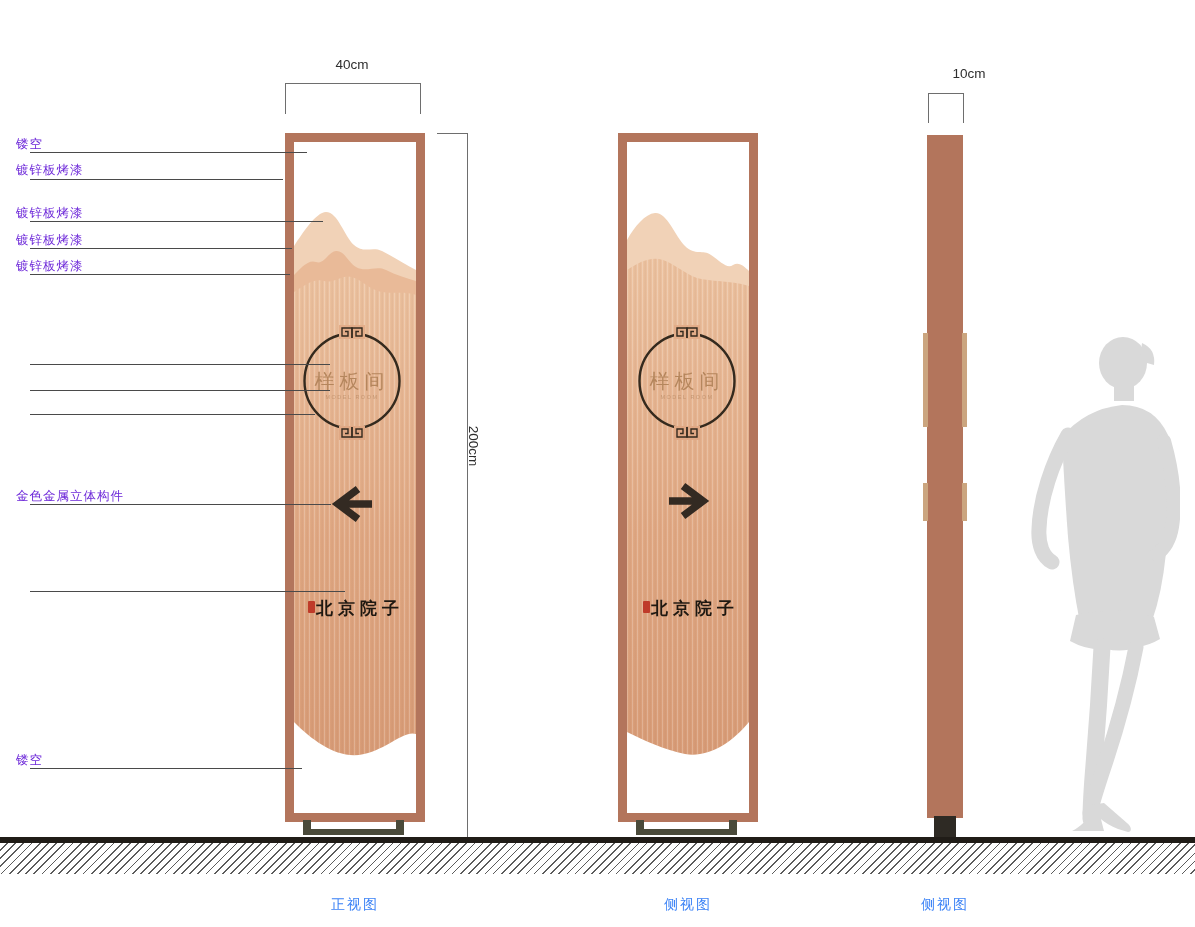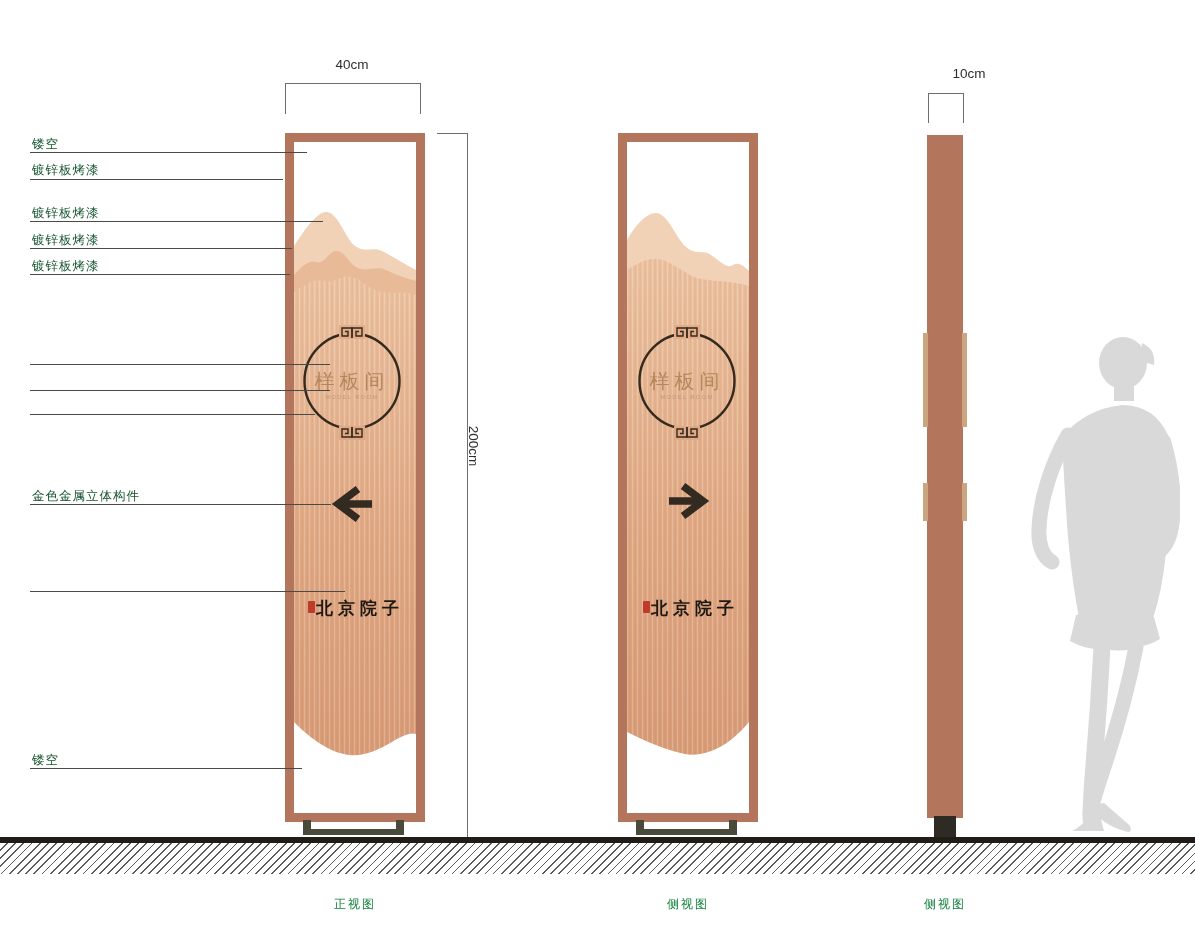--- a/index.html
+++ b/index.html
@@ -1,24 +1,24 @@
 <!DOCTYPE html>
 <html><head>
 <meta charset="utf-8">
 <style>
   html,body{margin:0;padding:0;background:#fff;}
   #sheet{position:relative;width:1195px;height:927px;background:#ffffff;overflow:hidden;
          font-family:"Liberation Sans",sans-serif;}
   .abs{position:absolute;}
-  .callout-text{left:32px;width:262px;font-size:12.5px;color:#14532d;letter-spacing:1px;z-index:6;}
+  .callout-text{left:16px;width:262px;font-size:12.5px;color:#6d28d9;letter-spacing:1px;z-index:6;}
   .callout-line{left:30px;height:1px;background:#4a4a4a;z-index:6;}
   .dim-text{font-size:13.5px;color:#2e2e2e;text-align:center;z-index:6;}
   .dim-line{background:#6e6e6e;z-index:6;}
   .dim-bracket{border-top:1px solid #6e6e6e;border-left:1px solid #6e6e6e;border-right:1px solid #6e6e6e;z-index:6;}
-  .caption{font-size:12px;color:#15803d;text-align:center;letter-spacing:2px;}
+  .caption{font-size:14px;color:#3b82f6;text-align:center;letter-spacing:2px;}
   .sign-frame{border:9px solid #b3755c;background:#fff;box-sizing:border-box;}
   .base-part{background:#4a4a3a;}
   .ground-black{left:0;top:837px;width:1195px;height:6px;background:#201c17;}
   .ground-hatch{left:0;top:843px;width:1195px;height:31px;
      background:repeating-linear-gradient(135deg,#ffffff 0 4.6px,#5c5c5c 4.6px 5.8px);}
   .rot90{transform:rotate(90deg);transform-origin:center center;}
 </style>
 </head>
 <body>
 

